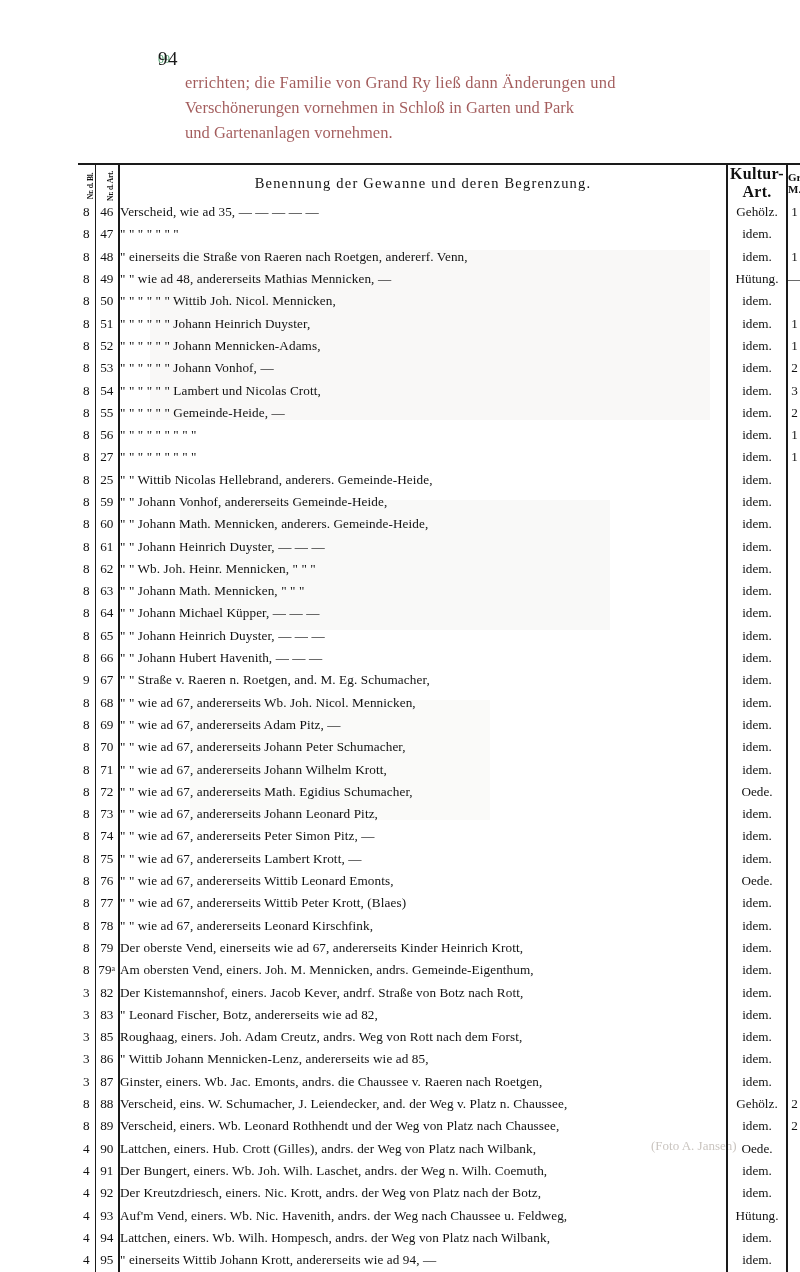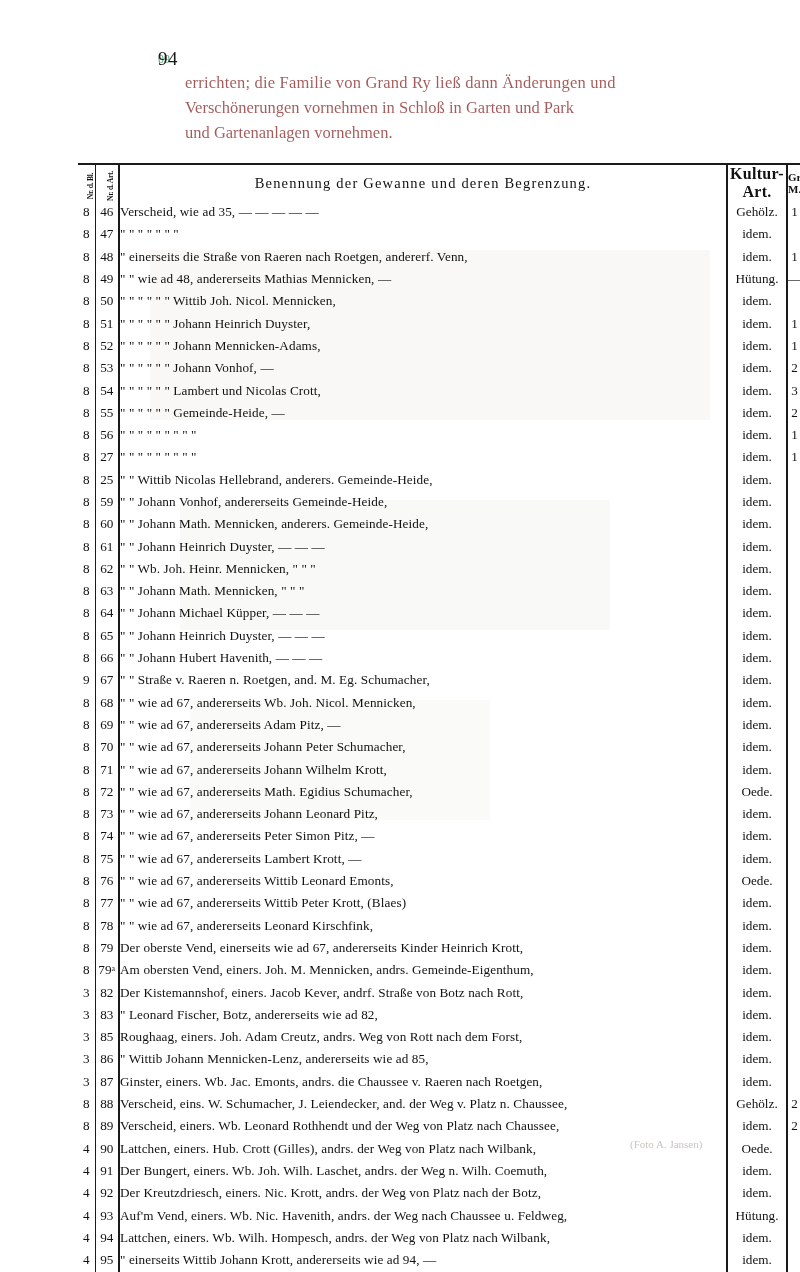--- a/index.html
+++ b/index.html
@@ -37,21 +37,21 @@
   .ghost {
     position: absolute;
     color: #7f1d1d;
     opacity: 0.72;
     font-family: "Liberation Serif", serif;
     white-space: nowrap;
   }
   .ghost-head1 { left: 185px; top: 73px; font-size: 16.5px; letter-spacing: 0.2px; }
   .ghost-head2 { left: 185px; top: 98px; font-size: 16.5px; }
   .ghost-head3 { left: 185px; top: 123px; font-size: 16.5px; }
-  .ghost-caption { left: 630px; top: 1138px; font-size: 11px; color: #b5aea7; }
+  .ghost-caption { left: 651px; top: 1138px; font-size: 13px; color: #b5aea7; }
   .ghost-mark { left: 158px; top: 52px; font-size: 12px; color: #15803d; }
 
   
   .table-wrap {
     position: absolute;
     left: 78px;
     top: 163px;
     width: 723px;
     border-top: 2px solid #1a1a1a;
     border-bottom: 1px solid #1a1a1a;

